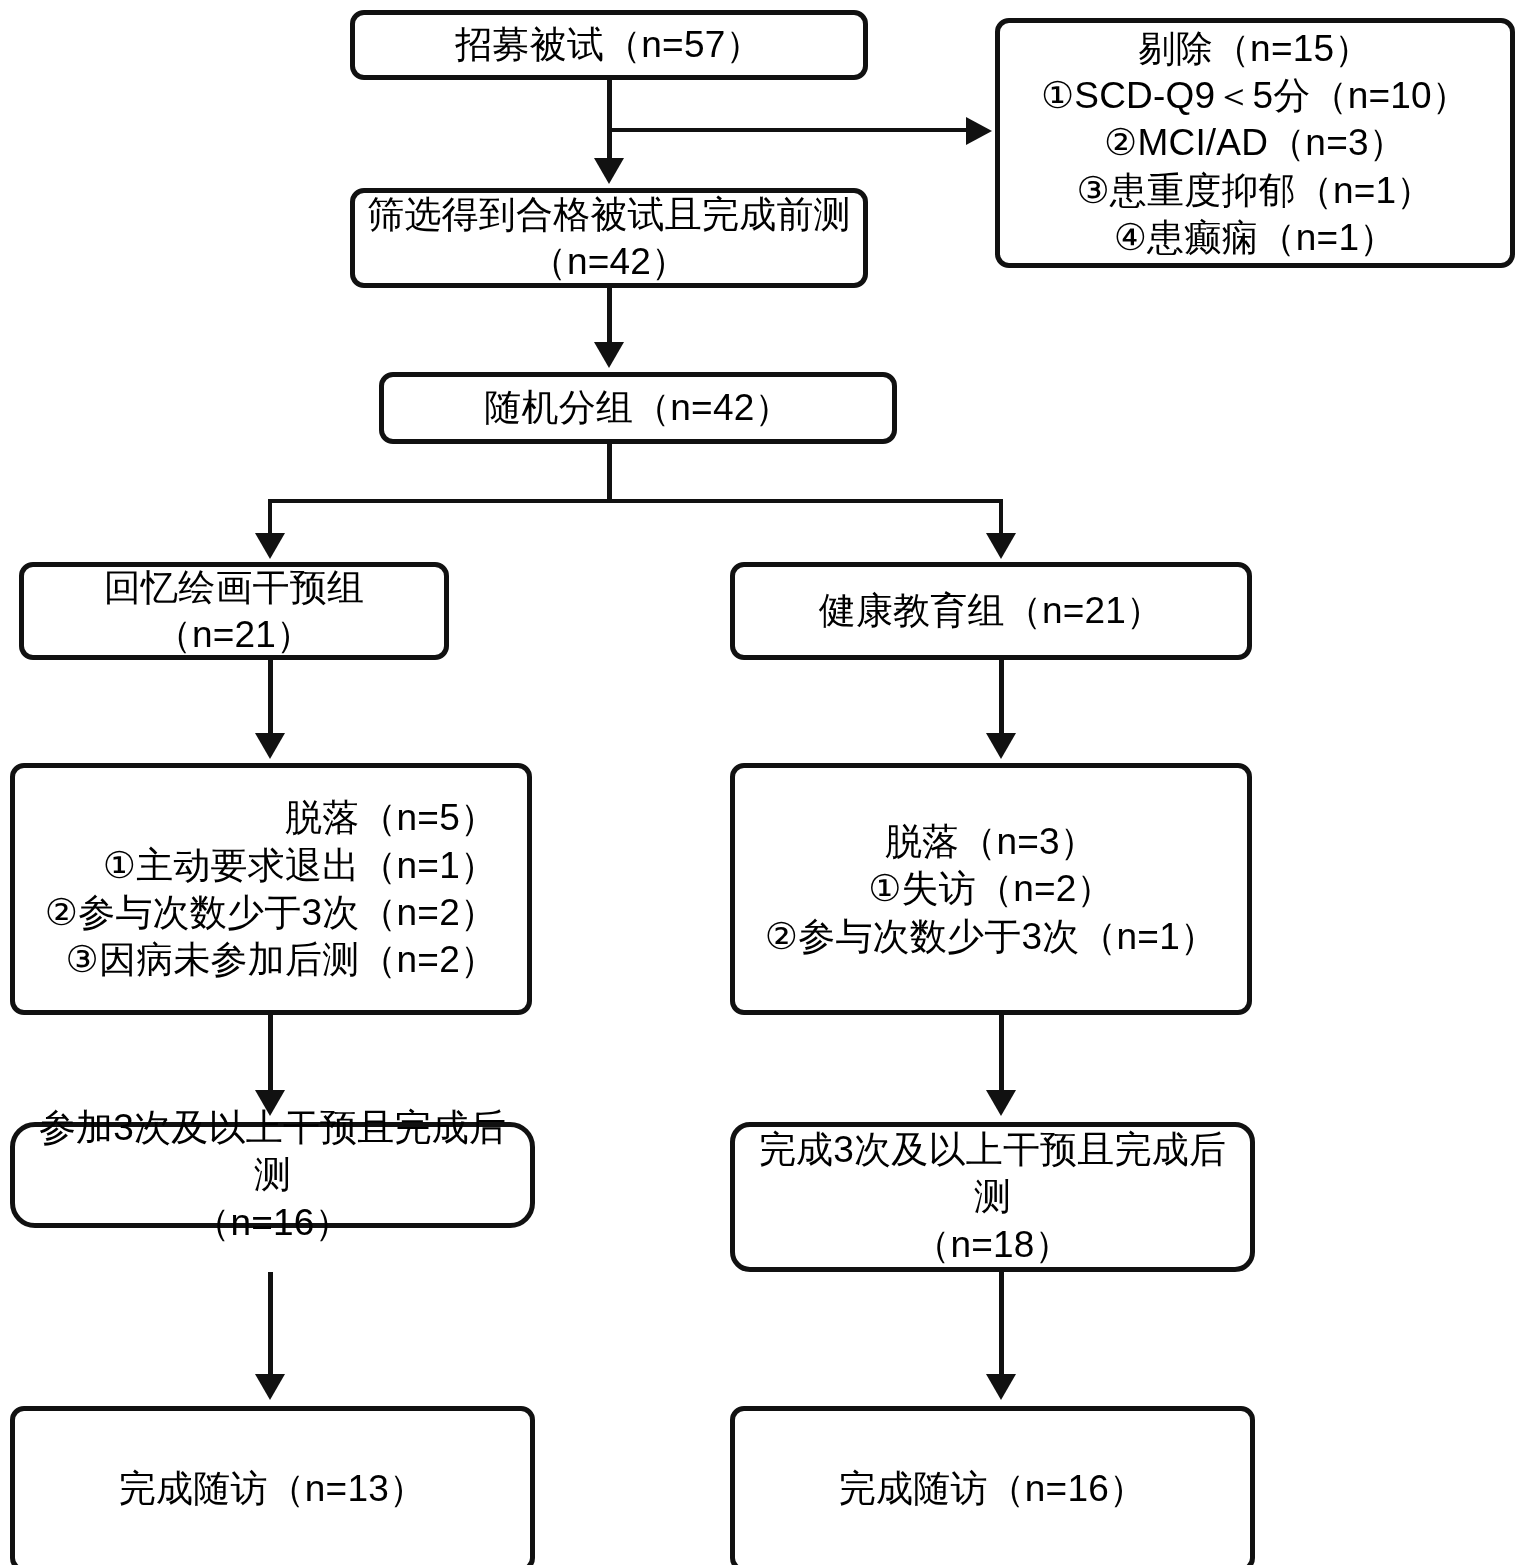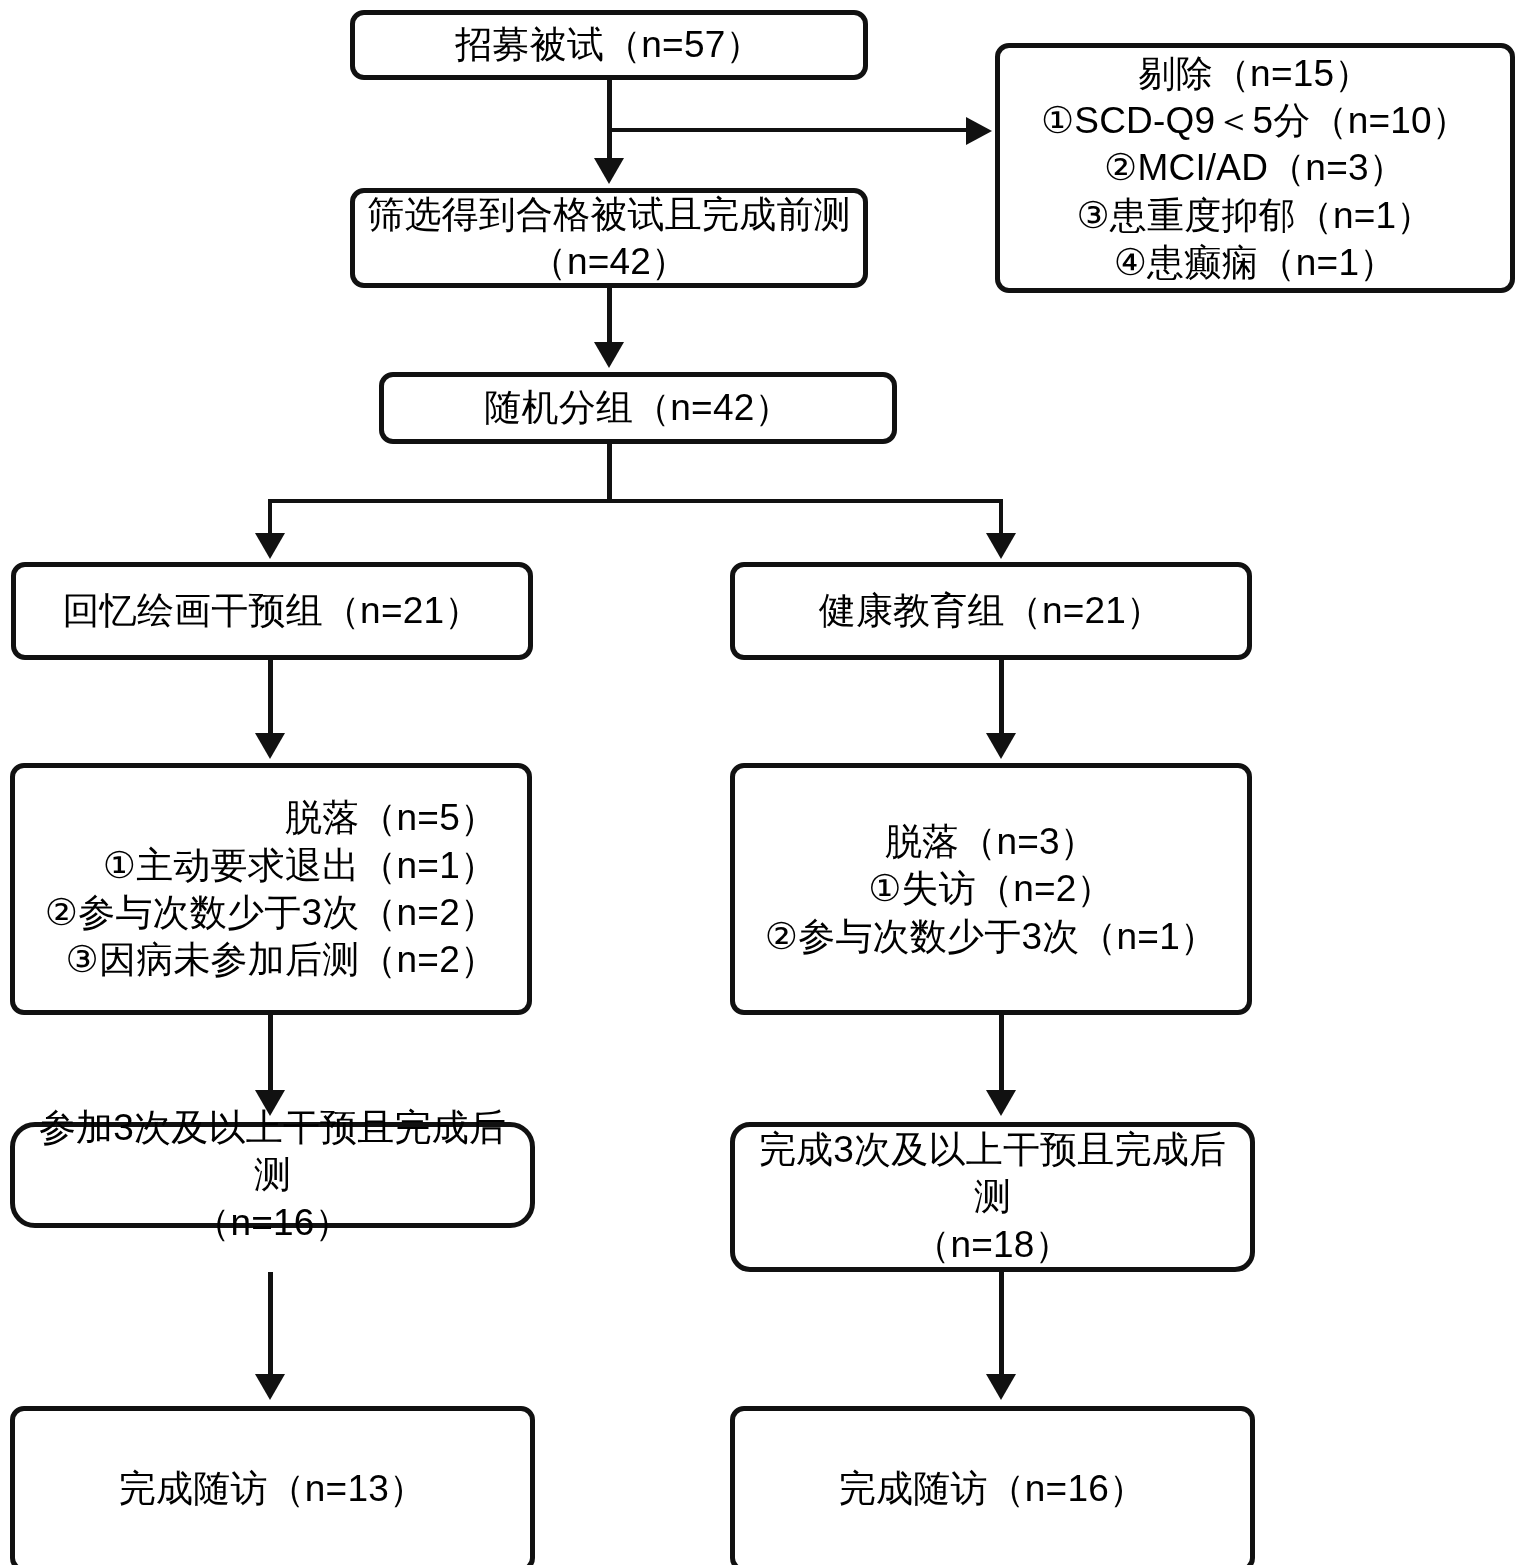--- a/index.html
+++ b/index.html
@@ -66,32 +66,32 @@
     z-index: 1;
   }
 </style>
 </head>
 <body>
 
 <div id="canvas">
 
   <div class="node" style="left:350px; top:10px; width:518px; height:70px;">招募被试（n=57）</div>
 
-  <div class="node" style="left:995px; top:18px; width:520px; height:250px;margin-top:25px;">剔除（n=15）
+  <div class="node" style="left:995px; top:18px; width:520px; height:250px;">剔除（n=15）
 ①SCD-Q9＜5分（n=10）
 ②MCI/AD（n=3）
 ③患重度抑郁（n=1）
 ④患癫痫（n=1）</div>
 
   <div class="node" style="left:350px; top:188px; width:518px; height:100px;">筛选得到合格被试且完成前测
 （n=42）</div>
 
   <div class="node" style="left:350px; top:372px; width:518px; height:72px;margin-left:29px;">随机分组（n=42）</div>
 
-  <div class="node" style="left:11px; top:562px; width:522px; height:98px;">回忆绘画干预组（n=21）</div>
+  <div class="node" style="left:19px; top:562px; width:430px; height:98px;">回忆绘画干预组（n=21）</div>
 
   <div class="node" style="left:730px; top:562px; width:522px; height:98px;">健康教育组（n=21）</div>
 
   <div class="node" style="left:10px; top:763px; width:522px; height:252px;text-align:right;">脱落（n=5）
 ①主动要求退出（n=1）
 ②参与次数少于3次（n=2）
 ③因病未参加后测（n=2）</div>
 
   <div class="node" style="left:730px; top:763px; width:522px; height:252px;">脱落（n=3）
 ①失访（n=2）

